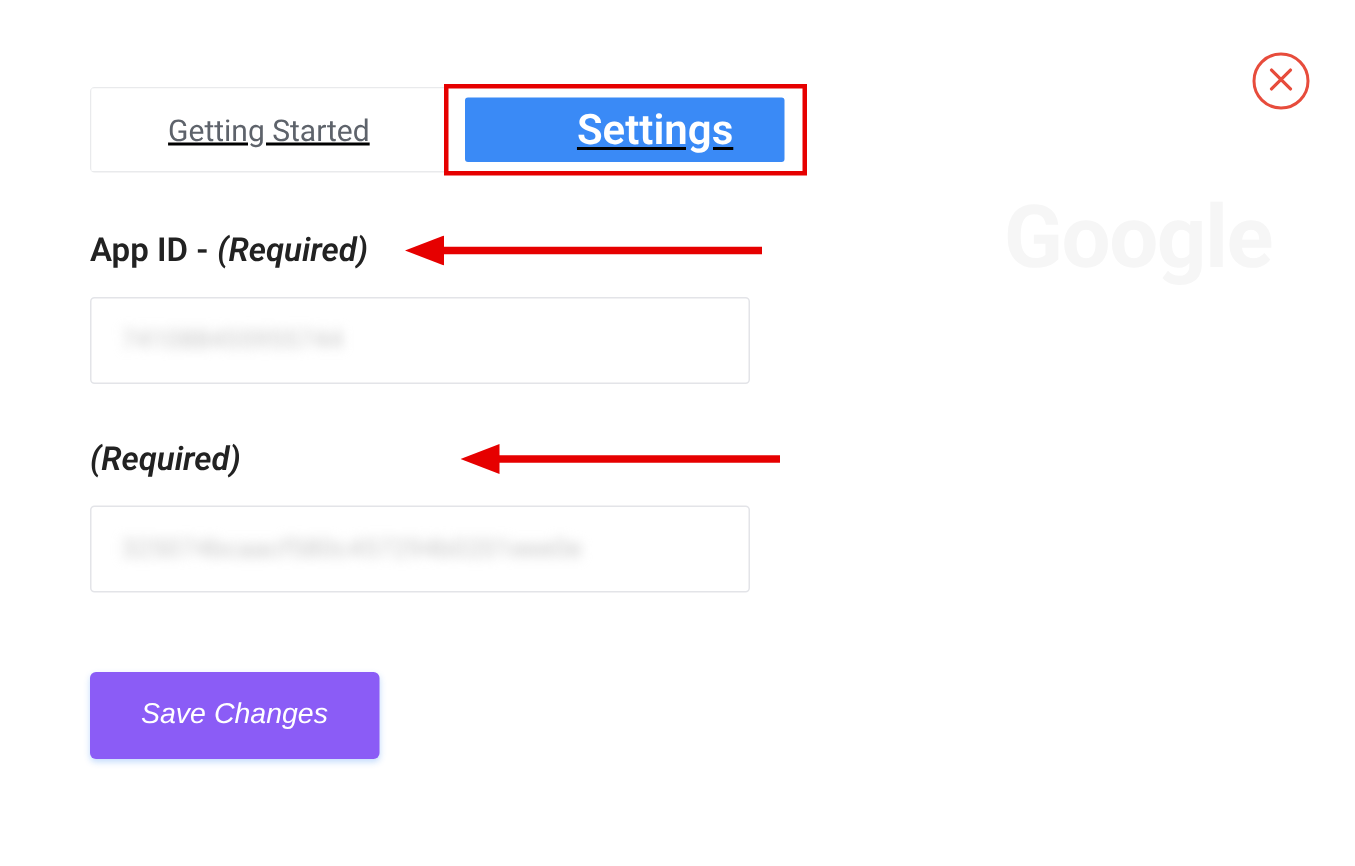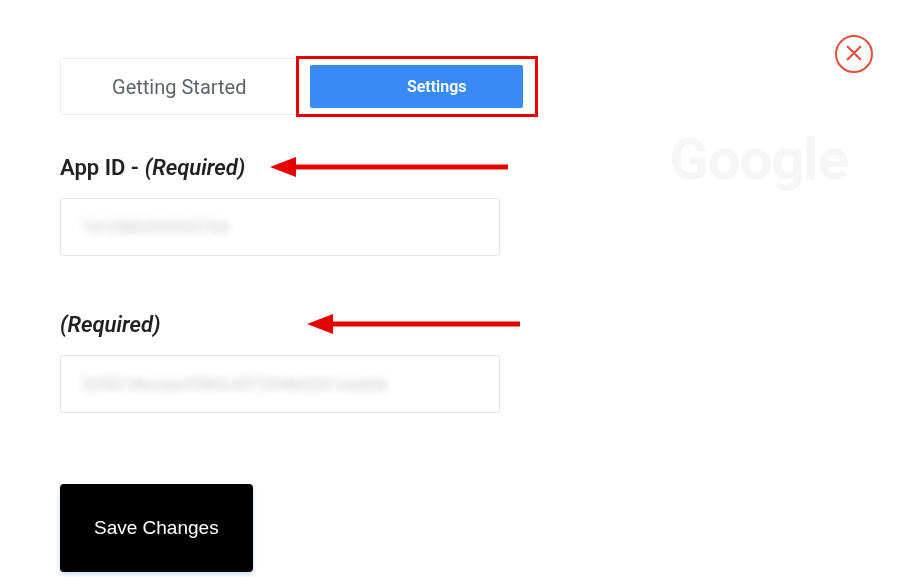--- a/index.html
+++ b/index.html
@@ -36,20 +36,21 @@
       letter-spacing: -1px;
       pointer-events: none;
     }
     .tabs {
       display: flex;
       border: 1px solid #e9eaec;
       border-radius: 3px;
       width: 476px;
       height: 57px;
       margin-bottom: 40px;
+      text-decoration: underline;
     }
     .tab {
       flex: 1;
       display: flex;
       align-items: center;
       justify-content: center;
       font-size: 20px;
       color: #5e636b;
       cursor: pointer;
       border-right: 1px solid #e9eaec;
@@ -68,26 +69,26 @@
       background: #fff;
     }
     .tab-active {
       background: #3a8af6;
       color: #fff;
       width: 90%;
       height: 78%;
       display: flex;
       align-items: center;
       justify-content: center;
-      font-size: 16px;
+      font-size: 28px;
       font-weight: 600;
       border-radius: 2px;
       padding-left: 40px;
     }
-    .field-block { margin-bottom: 56px; width: 440px; }
+    .field-block { margin-bottom: 38px; width: 440px; }
     .field-label {
       font-size: 22px;
       color: #222;
       font-weight: 600;
       margin-bottom: 18px;
       display: flex;
       align-items: center;
       gap: 6px;
       position: relative;
     }
@@ -107,29 +108,30 @@
       filter: blur(4px);
       font-size: 17px;
       letter-spacing: 0.3px;
     }
     .arrow {
       position: absolute;
       height: 20px;
     }
     .arrow svg { display: block; }
     .save-btn {
-      background: #000000;
+      background: #8b5cf6;
       color: #fff;
       border: none;
       border-radius: 4px;
       font-size: 19px;
-      padding: 33px 34px;
+      padding: 18px 34px;
       cursor: pointer;
       box-shadow: 0 2px 4px rgba(58,138,246,0.3);
       margin-top: 15px;
+      font-style: italic;
     }
   </style>
 </head>
 <body>
 
 
 
 <button class="close-btn">
   <span>
     <svg viewBox="0 0 20 20">

